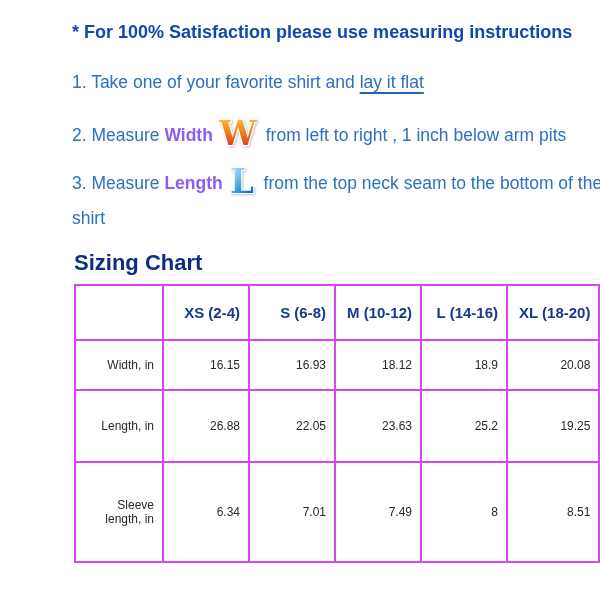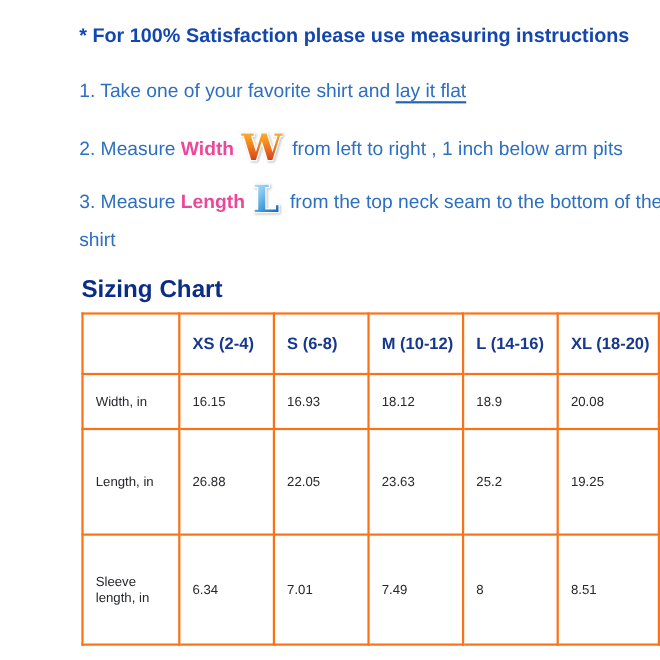--- a/index.html
+++ b/index.html
@@ -31,21 +31,21 @@
     color: #2d6fc0;
     margin: 0;
     line-height: 32px;
     max-width: 545px;
   }
   .step1 { margin-top: 14px; white-space: nowrap; }
   .step2 { margin-top: 12px; white-space: nowrap; }
   .step3 { margin-top: 4px; }
   .kw {
     font-weight: 700;
-    color: #ec4899;
+    color: #8b5cf6;
   }
   .u {
     text-decoration: underline;
     text-decoration-thickness: 2px;
     text-underline-offset: 4px;
     text-decoration-color: #2364b8;
     text-align: right;
   }
   .letter-icon {
     display: inline-block;
@@ -59,42 +59,42 @@
     font-size: 22px;
     font-weight: 700;
     color: #0c2d85;
     margin: 16px 0 8px 2px;
   }
   table.sizing {
     border-collapse: collapse;
     margin-left: 2px;
   }
   table.sizing th, table.sizing td {
-    border: 2px solid #f97316;
-    text-align: left;
+    border: 2px solid #d946ef;
+    text-align: right;
     vertical-align: middle;
     padding: 4px 8px 4px 11px;
     background: #ffffff;
   }
   table.sizing th {
     font-size: 15px;
     font-weight: 700;
     color: #16388e;
     white-space: nowrap;
   }
   table.sizing td {
     font-size: 12px;
     font-weight: 400;
     color: #26282c;
   }
   td.row-label { width: 88px; }
   th.col-h { width: 86px; }
   tr.r-head  { height: 55px; }
   tr.r-width { height: 50px; }
-  tr.r-length { height: 96px; }
+  tr.r-length { height: 72px; }
   tr.r-sleeve { height: 100px; }
 </style>
 </head>
 <body>
 
 <div class="page">
 
   <div class="header-line">* For 100% Satisfaction please use measuring instructions</div>
 
   <p class="step step1"><span>1. Take one of your favorite shirt and </span><span class="u">lay it flat</span></p>

